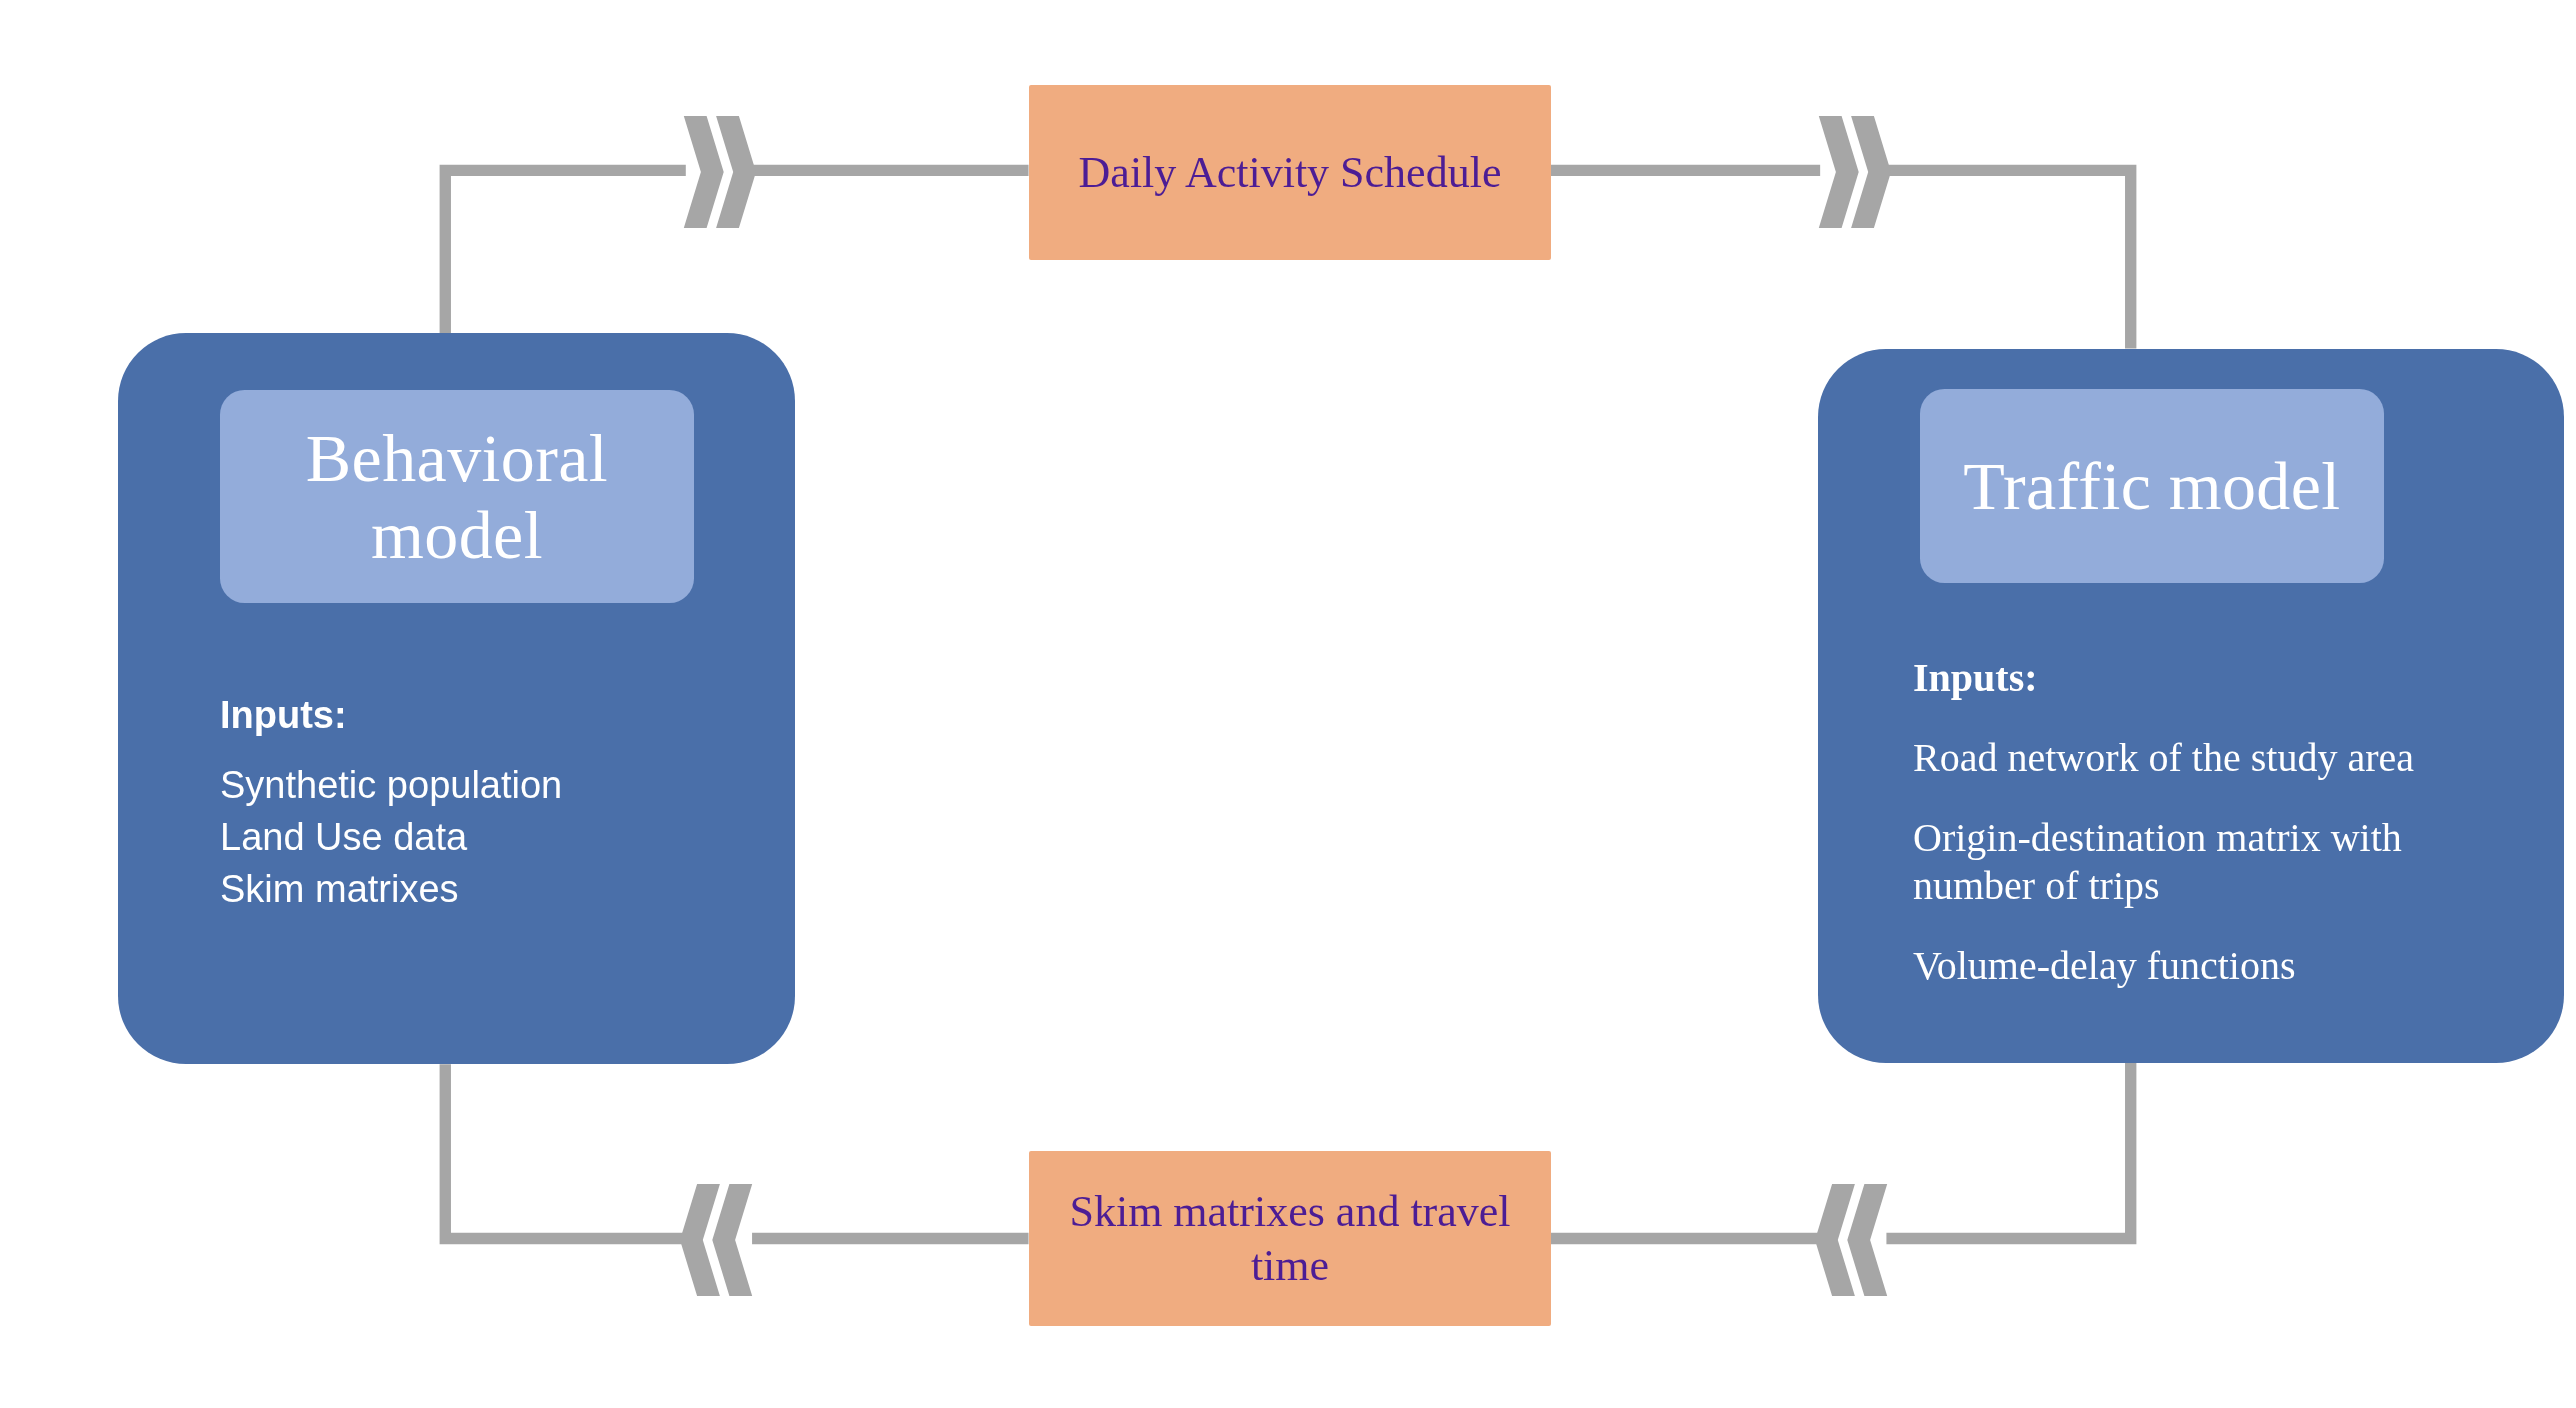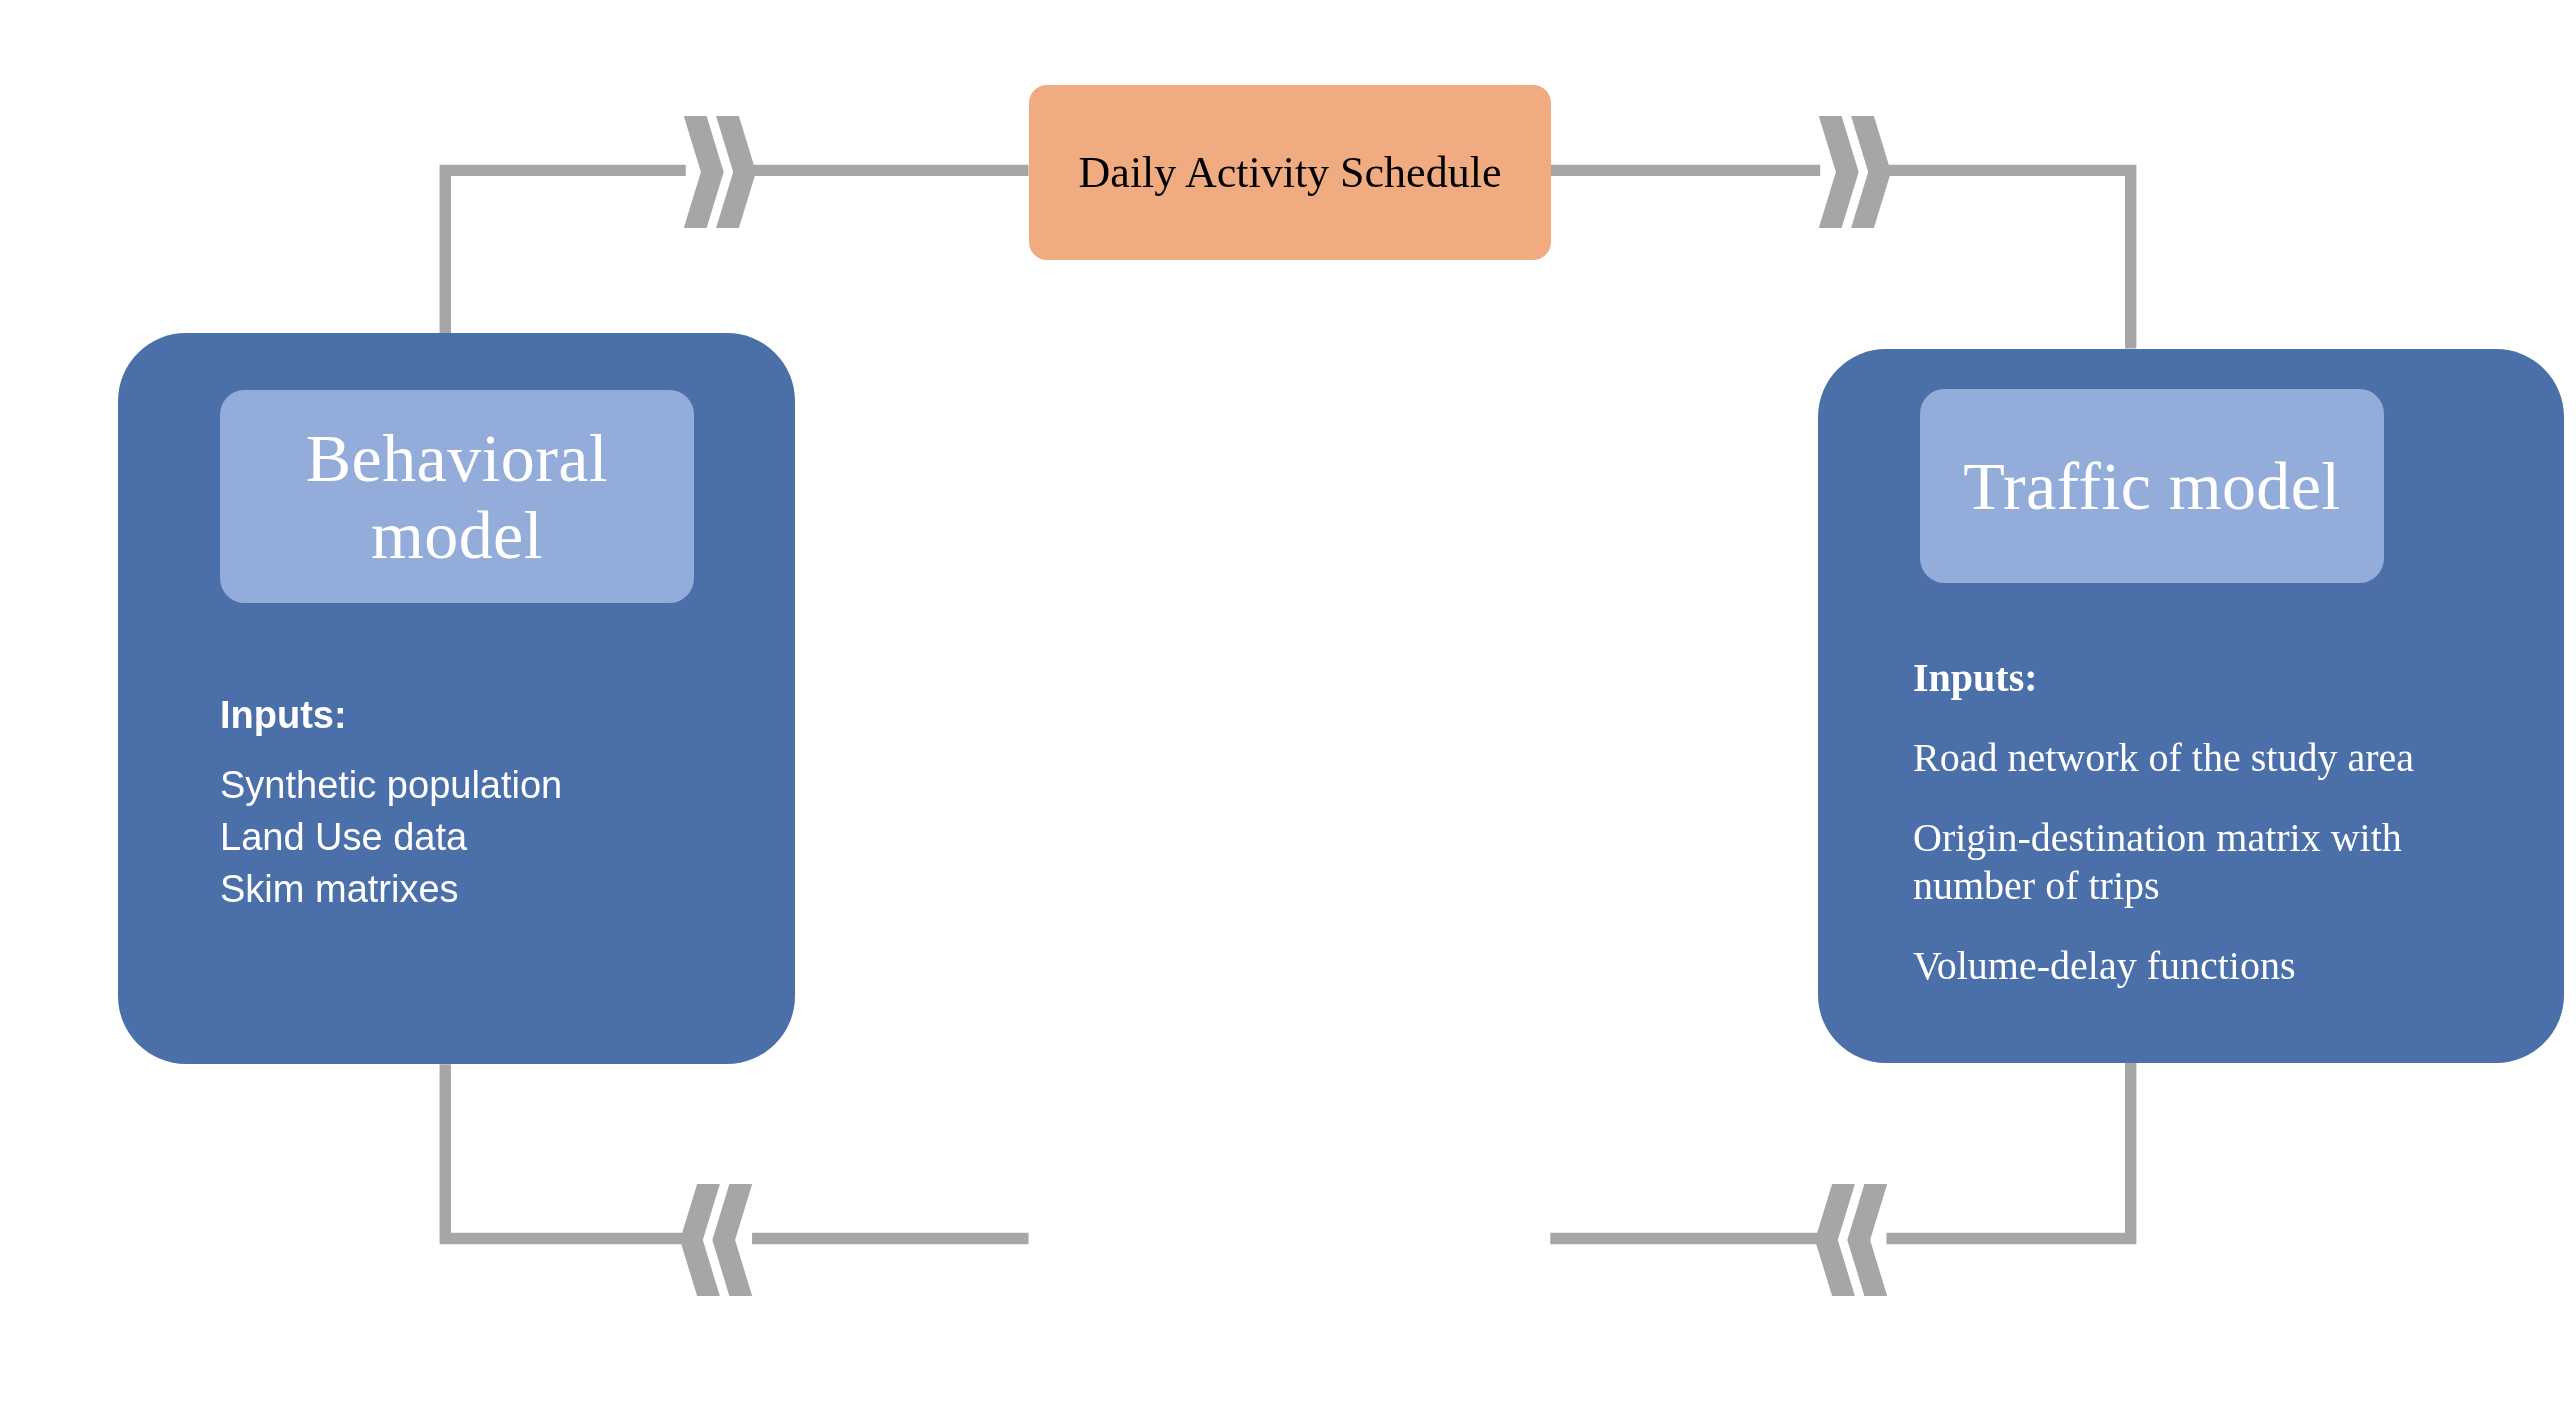--- a/index.html
+++ b/index.html
@@ -84,26 +84,26 @@
     font-size: 40px;
     line-height: 1.22;
   }
   .serif .inputs-heading { font-size: 40px; }
   .serif .inputs-list li { margin-bottom: 13.3px; margin-top: 31px; }
 
   
   .flow-box {
     position: absolute;
     background: #F0AC80;
-    border-radius: 18px;
+    border-radius: 2px;
     display: flex;
     align-items: center;
     justify-content: center;
     text-align: center;
-    color: #000000;
+    color: #4c1d95;
     font-family: "Liberation Serif", serif;
     font-size: 44px;
     line-height: 1.22;
     box-sizing: border-box;
     padding: 5.7px 17px;
   }
 
   
   .chevron {
     position: absolute;
@@ -184,15 +184,16 @@
     <div class="inputs-wrap" style="left:95px; top:305px; width:549px;">
       <div class="inputs-heading">Inputs:</div>
       <ul class="inputs-list">
         <li>Road network of the study area</li>
         <li>Origin-destination matrix with number of trips</li>
         <li>Volume-delay functions</li>
       </ul>
     </div>
   </div>
 
+  <div class="flow-box" style="left:1029px; top:1151px; width:522px; height:175px;">Skim matrixes and travel time</div>
 
 </div>
 
 
 </body></html>

